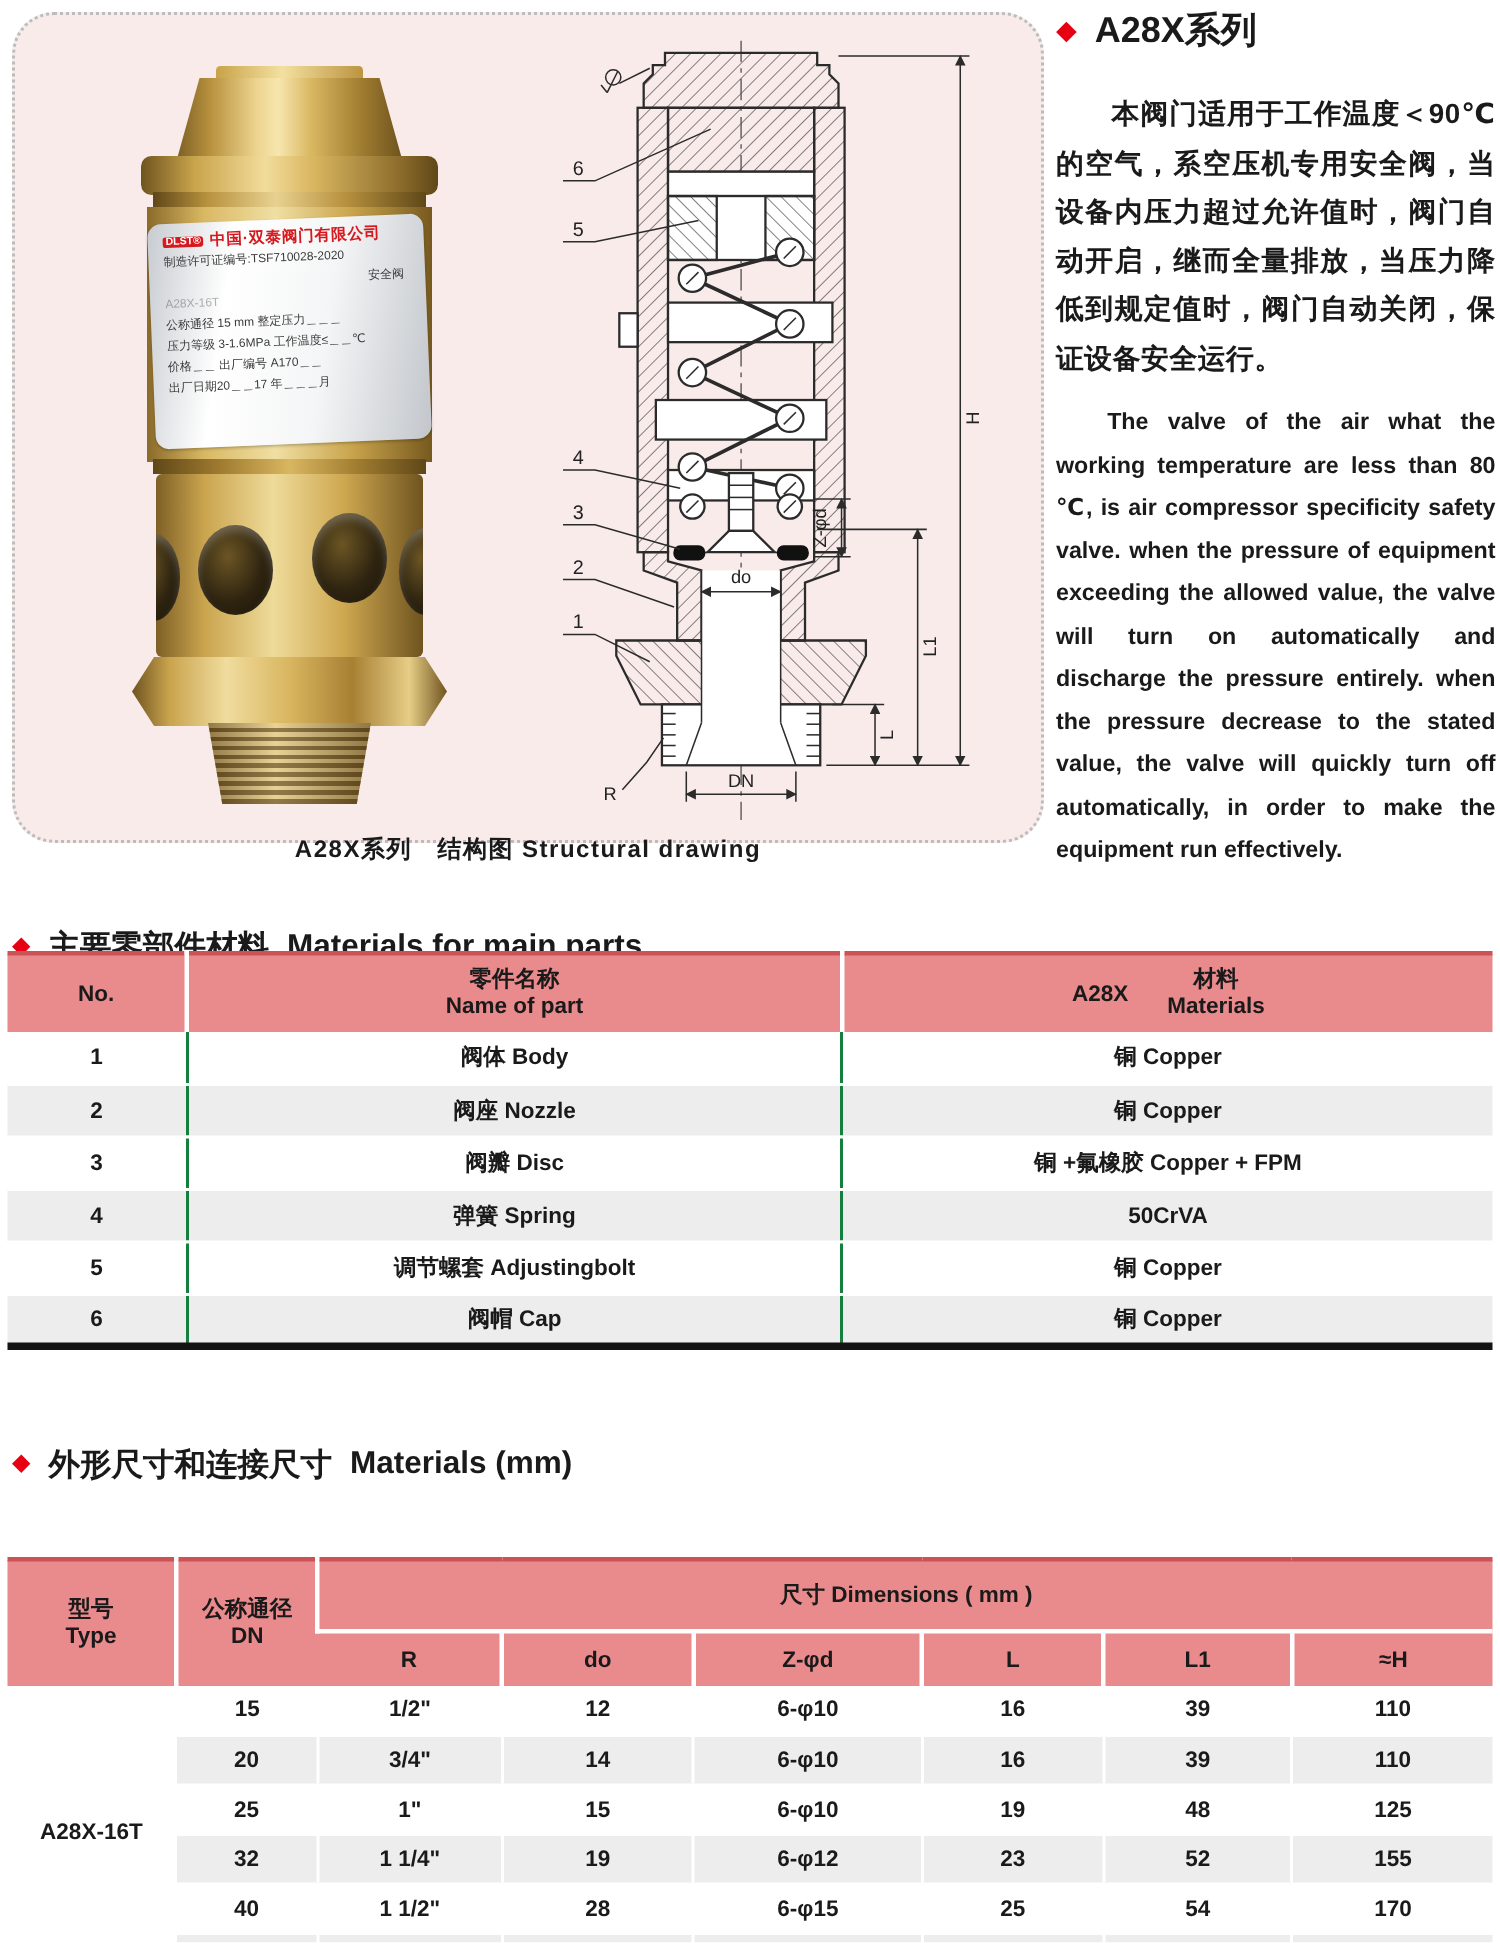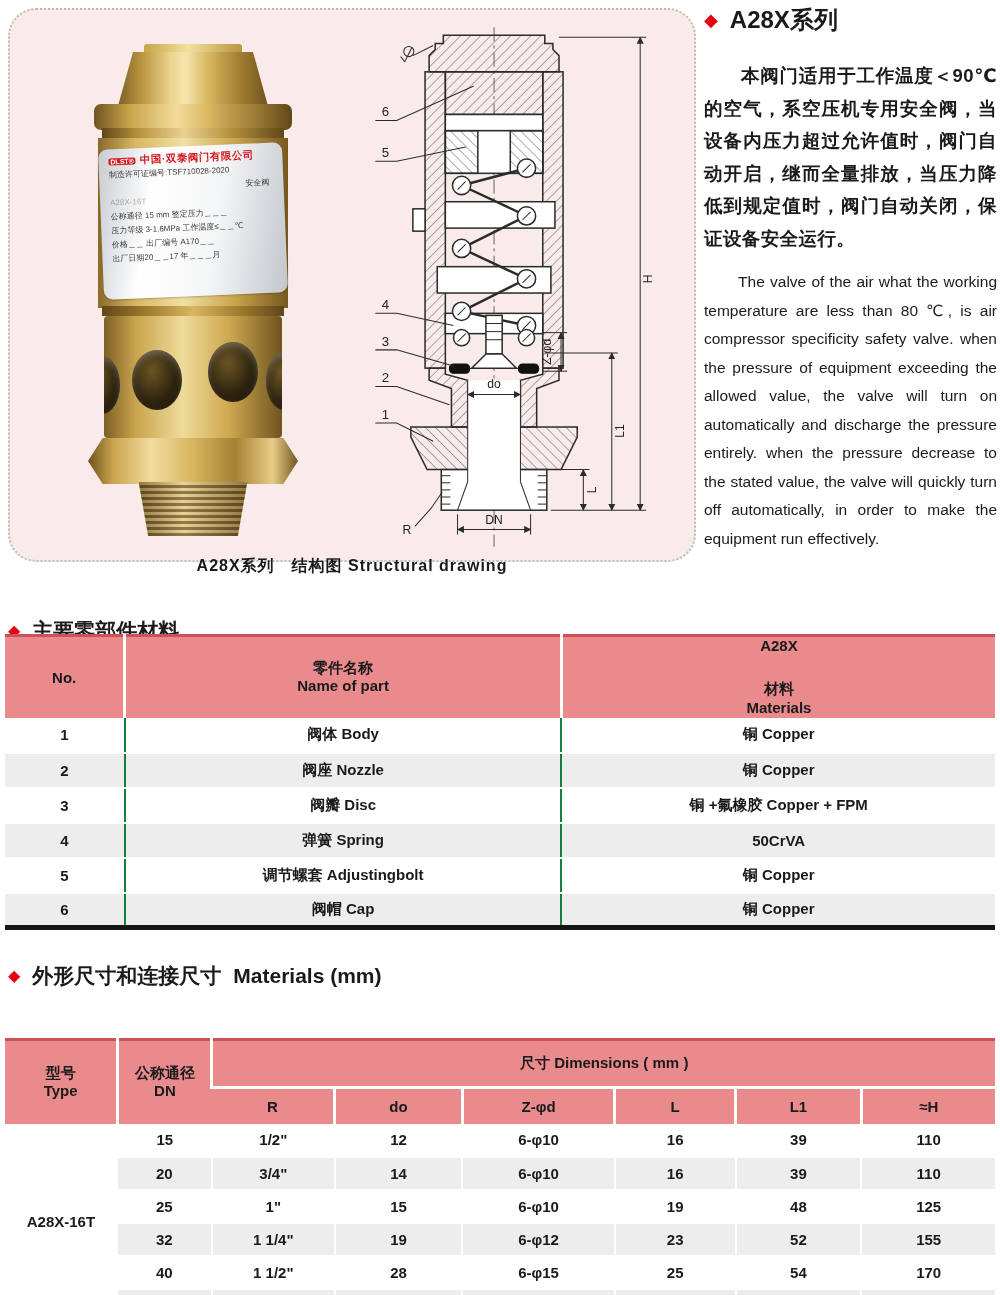--- a/index.html
+++ b/index.html
@@ -72,21 +72,21 @@
   
   .caption { position:absolute; left:8px; top:556px; width:688px; text-align:center;
              font-size:16px; font-weight:bold; letter-spacing:1px; }
 
   
   .intro { position:absolute; left:704px; top:4px; width:293px; }
   .intro-title { display:flex; align-items:center; gap:12px; font-size:24px; font-weight:bold; }
   .diamond { color:#e60012; font-size:18px; line-height:1; }
   .cn-para { margin-top:24px; font-size:18.5px; line-height:32.5px; font-weight:bold;
              text-align:justify; text-indent:2em; letter-spacing:.4px; }
-  .en-para { margin-top:13px; font-size:15.5px; line-height:28.5px; font-weight:normal;
+  .en-para { margin-top:13px; font-size:15.5px; line-height:28.5px; font-weight:bold;
              text-align:justify; text-indent:2.2em; }
 
   
   .sec-head { position:absolute; left:8px; display:flex; align-items:center; gap:12px;
               font-size:21px; font-weight:bold; }
   .sec-head .diamond { font-size:16px; }
   .sec1 { top:617px; }
   .sec2 { top:962px; }
 
   
@@ -95,21 +95,21 @@
   th, td { text-align:center; vertical-align:middle; }
   th { background:#e98a8c; font-size:15px; font-weight:bold; color:#1a1a1a; }
   td { font-size:15px; }
   .mat-table { top:634px; }
   .mat-table th { height:52px; }
   .mat-table th + th { border-left:3px solid #fff; }
   .mat-table td { height:35px; border-bottom:2px solid #fff; border-left:2px solid #15803d; }
   .mat-table td:first-child { border-left:none; }
   .mat-table tbody tr:nth-child(even) td { background:#ededed; }
   .th-sub { font-size:15px; line-height:1.25; }
-  .mat-head-right { display:flex; align-items:center; justify-content:center; gap:26px;flex-direction:column; }
+  .mat-head-right { display:flex; align-items:center; justify-content:center; gap:26px; }
 
   .dim-table { top:1002px;margin-top:36px; }
   .dim-table thead tr:first-child th { height:48px; }
   .dim-table thead tr:last-child th { height:36px; }
   .dim-table thead th { border-left:3px solid #fff; }
   .dim-table thead th:first-child { border-left:none; }
   .dim-table thead .group { border-bottom:3px solid #fff; }
   .dim-table td { height:33px; border-bottom:2px solid #fff; border-left:2px solid #fff; }
   .dim-table td:first-child { border-left:none; }
   .dim-table tbody tr:nth-child(even) td { background:#ededed; }
@@ -314,20 +314,21 @@
       <span class="diamond">◆</span>
       <span>A28X系列</span>
     </div>
     <p class="cn-para">本阀门适用于工作温度＜90℃的空气，系空压机专用安全阀，当设备内压力超过允许值时，阀门自动开启，继而全量排放，当压力降低到规定值时，阀门自动关闭，保证设备安全运行。</p>
     <p class="en-para">The valve of the air what the working temperature are less than 80 ℃, is air compressor specificity safety valve. when the pressure of equipment exceeding the allowed value, the valve will turn on automatically and discharge the pressure entirely. when the pressure decrease to the stated value, the valve will quickly turn off automatically, in order to make the equipment run effectively.</p>
   </div>
 
   <div class="sec-head sec1">
     <span class="diamond">◆</span>
     <span>主要零部件材料</span>
+    <span>Materials for main parts</span>
   </div>
 
   <table class="mat-table">
     <colgroup>
         <col style="width:12.1%">
         <col style="width:44.1%">
         <col style="width:43.8%">
       </colgroup>
     <thead>
       <tr>

